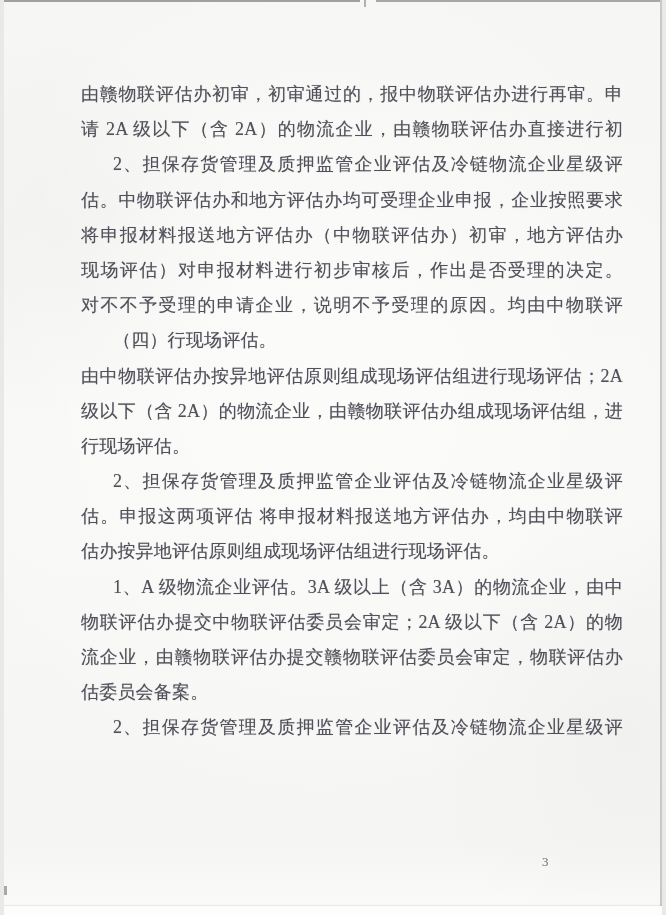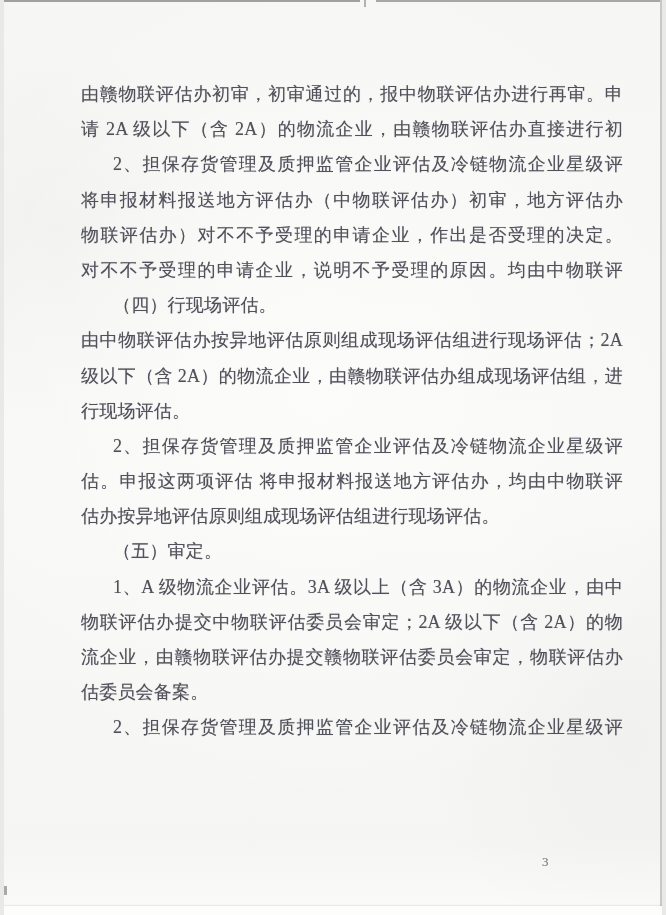--- a/index.html
+++ b/index.html
@@ -84,31 +84,31 @@
   <div class="edge-top"></div>
   <div class="edge-top-tick"></div>
   <div class="edge-right"></div>
   <div class="edge-bottom"></div>
   <div class="edge-left-dash"></div>
 
   <div class="textblock">
     <div class="line">由赣物联评估办初审，初审通过的，报中物联评估办进行再审。申</div>
     <div class="line">请 2A 级以下（含 2A）的物流企业，由赣物联评估办直接进行初审。</div>
     <div class="line indent">2、担保存货管理及质押监管企业评估及冷链物流企业星级评</div>
+    <div class="line">估。中物联评估办和地方评估办均可受理企业申报，企业按照要求</div>
     <div class="line">将申报材料报送地方评估办（中物联评估办）初审，地方评估办（中</div>
-    <div class="line">物联评估办）对不不予受理的申请企业，作出是否受理的决定。</div>
+    <div class="line">现场评估）对申报材料进行初步审核后，作出是否受理的决定。</div>
     <div class="line">对不不予受理的申请企业，说明不予受理的原因。均由中物联评</div>
     <div class="line indent end">（四）行现场评估。</div>
     <div class="line">由中物联评估办按异地评估原则组成现场评估组进行现场评估；2A</div>
     <div class="line">级以下（含 2A）的物流企业，由赣物联评估办组成现场评估组，进</div>
     <div class="line end">行现场评估。</div>
     <div class="line indent">2、担保存货管理及质押监管企业评估及冷链物流企业星级评</div>
     <div class="line">估。申报这两项评估 将申报材料报送地方评估办，均由中物联评</div>
     <div class="line end">估办按异地评估原则组成现场评估组进行现场评估。</div>
-    <div class="line indent end">（五）审定。</div>
     <div class="line indent">1、A 级物流企业评估。3A 级以上（含 3A）的物流企业，由中</div>
     <div class="line">物联评估办提交中物联评估委员会审定；2A 级以下（含 2A）的物</div>
     <div class="line">流企业，由赣物联评估办提交赣物联评估委员会审定，物联评估办</div>
     <div class="line end">估委员会备案。</div>
     <div class="line indent">2、担保存货管理及质押监管企业评估及冷链物流企业星级评</div>
   </div>
 
   <div class="page-number">3</div>
 
 </div>

